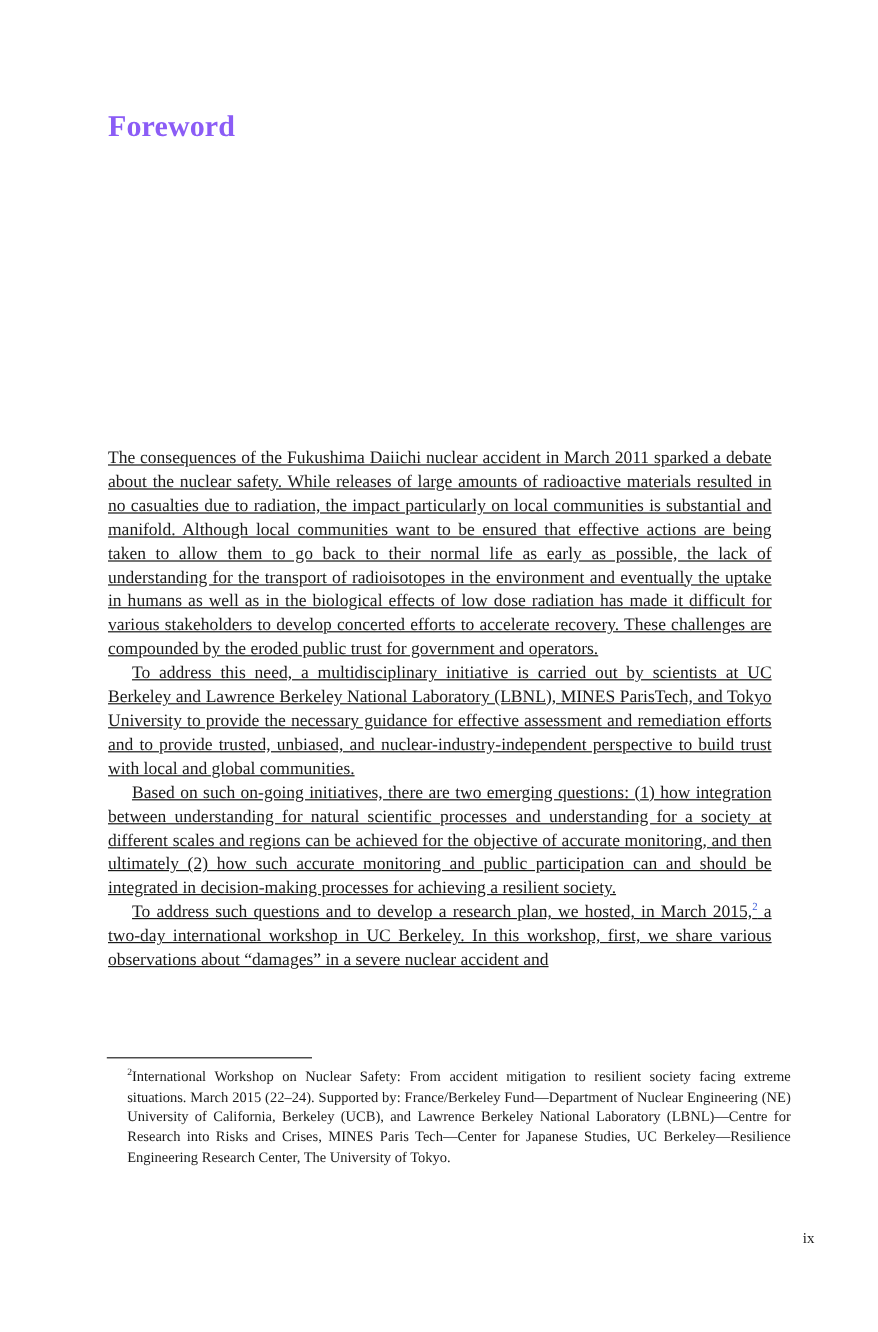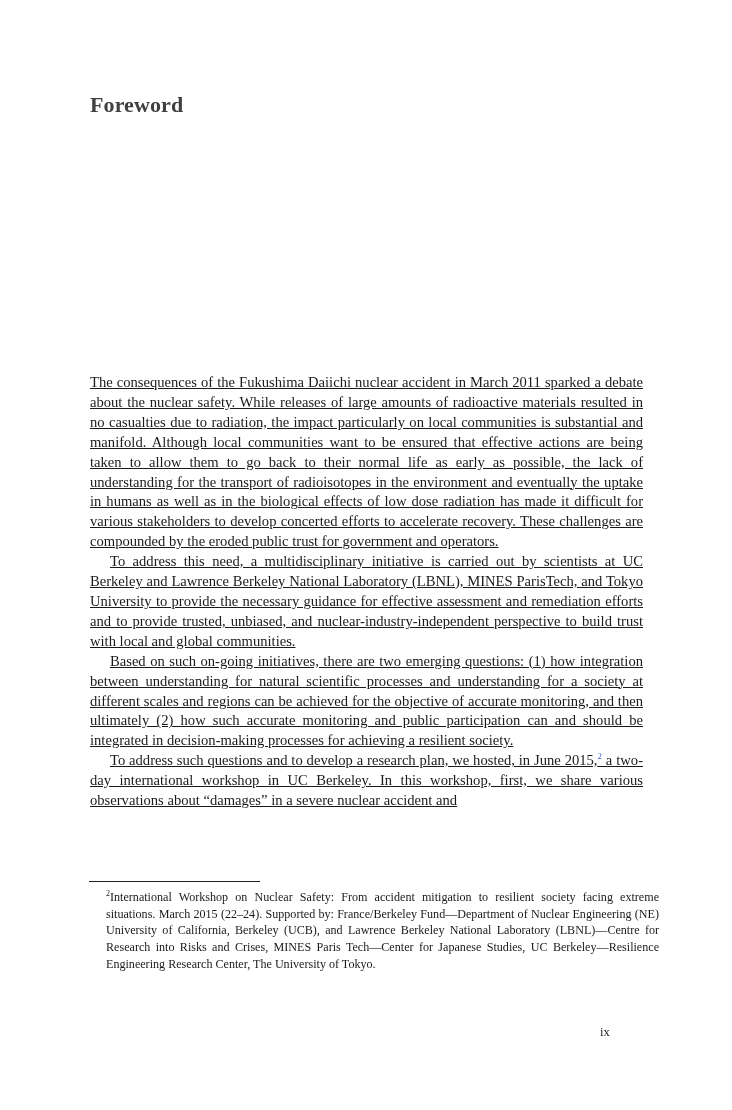--- a/index.html
+++ b/index.html
@@ -13,24 +13,24 @@
       position: relative;
       overflow: hidden;
       font-family: "Liberation Serif", "DejaVu Serif", serif;
       color: #1a1a1a;
     }
     .title {
       position: absolute;
       left: 90px;
       top: 92px;
       margin: 0;
-      font-size: 22px;
+      font-size: 25px;
       font-weight: bold;
       letter-spacing: 0.1px;
-      color: #404040;
+      color: #8b5cf6;
     }
     .body-text {
       position: absolute;
       left: 90px;
       top: 373px;
       width: 553px;
       text-decoration: underline;
     }
     .para {
       margin: 0;
@@ -66,35 +66,35 @@
       line-height: 16.7px;
       text-align: justify;
     }
     .footnote .fnmark {
       font-size: 8px;
       vertical-align: 5px;
       line-height: 0;
     }
     .page-number {
       position: absolute;
-      left: 600px;
+      left: 669px;
       top: 1025px;
       font-size: 12.5px;
       color: #222;
     }
   </style>
 </head>
 <body>
 
 <h1 class="title">Foreword</h1>
 
 <div class="body-text">
   <p class="para">The consequences of the Fukushima Daiichi nuclear accident in March 2011 sparked a debate about the nuclear safety. While releases of large amounts of radioactive materials resulted in no casualties due to radiation, the impact particularly on local communities is substantial and manifold. Although local communities want to be ensured that effective actions are being taken to allow them to go back to their normal life as early as possible, the lack of understanding for the transport of radioisotopes in the environment and eventually the uptake in humans as well as in the biological effects of low dose radiation has made it difficult for various stakeholders to develop concerted efforts to accelerate recovery. These challenges are compounded by the eroded public trust for government and operators.</p>
   <p class="para indent">To address this need, a multidisciplinary initiative is carried out by scientists at UC Berkeley and Lawrence Berkeley National Laboratory (LBNL), MINES ParisTech, and Tokyo University to provide the necessary guidance for effective assessment and remediation efforts and to provide trusted, unbiased, and nuclear-industry-independent perspective to build trust with local and global communities.</p>
   <p class="para indent">Based on such on-going initiatives, there are two emerging questions: (1) how integration between understanding for natural scientific processes and understand­ing for a society at different scales and regions can be achieved for the objective of accurate monitoring, and then ultimately (2) how such accurate monitoring and public participation can and should be integrated in decision-making processes for achieving a resilient society.</p>
-  <p class="para indent"><span>To address such questions and to develop a research plan, we hosted, in June 2015,</span><a class="fnref">2</a><span> a two-day international workshop in UC Berkeley. In this workshop, first, we share various observations about “damages” in a severe nuclear accident and</span></p>
+  <p class="para indent"><span>To address such questions and to develop a research plan, we hosted, in March 2015,</span><a class="fnref">2</a><span> a two-day international workshop in UC Berkeley. In this workshop, first, we share various observations about “damages” in a severe nuclear accident and</span></p>
 </div>
 
 <div class="footnote-rule"></div>
 
 <p class="footnote"><span class="fnmark">2</span><span>International Workshop on Nuclear Safety: From accident mitigation to resilient society facing extreme situations. March 2015 (22–24). Supported by: France/Berkeley Fund—Department of Nuclear Engineering (NE) University of California, Berkeley (UCB), and Lawrence Berkeley National Laboratory (LBNL)—Centre for Research into Risks and Crises, MINES Paris Tech—Center for Japanese Studies, UC Berkeley—Resilience Engineering Research Center, The University of Tokyo.</span></p>
 
 <div class="page-number">ix</div>
 
 </body></html>

